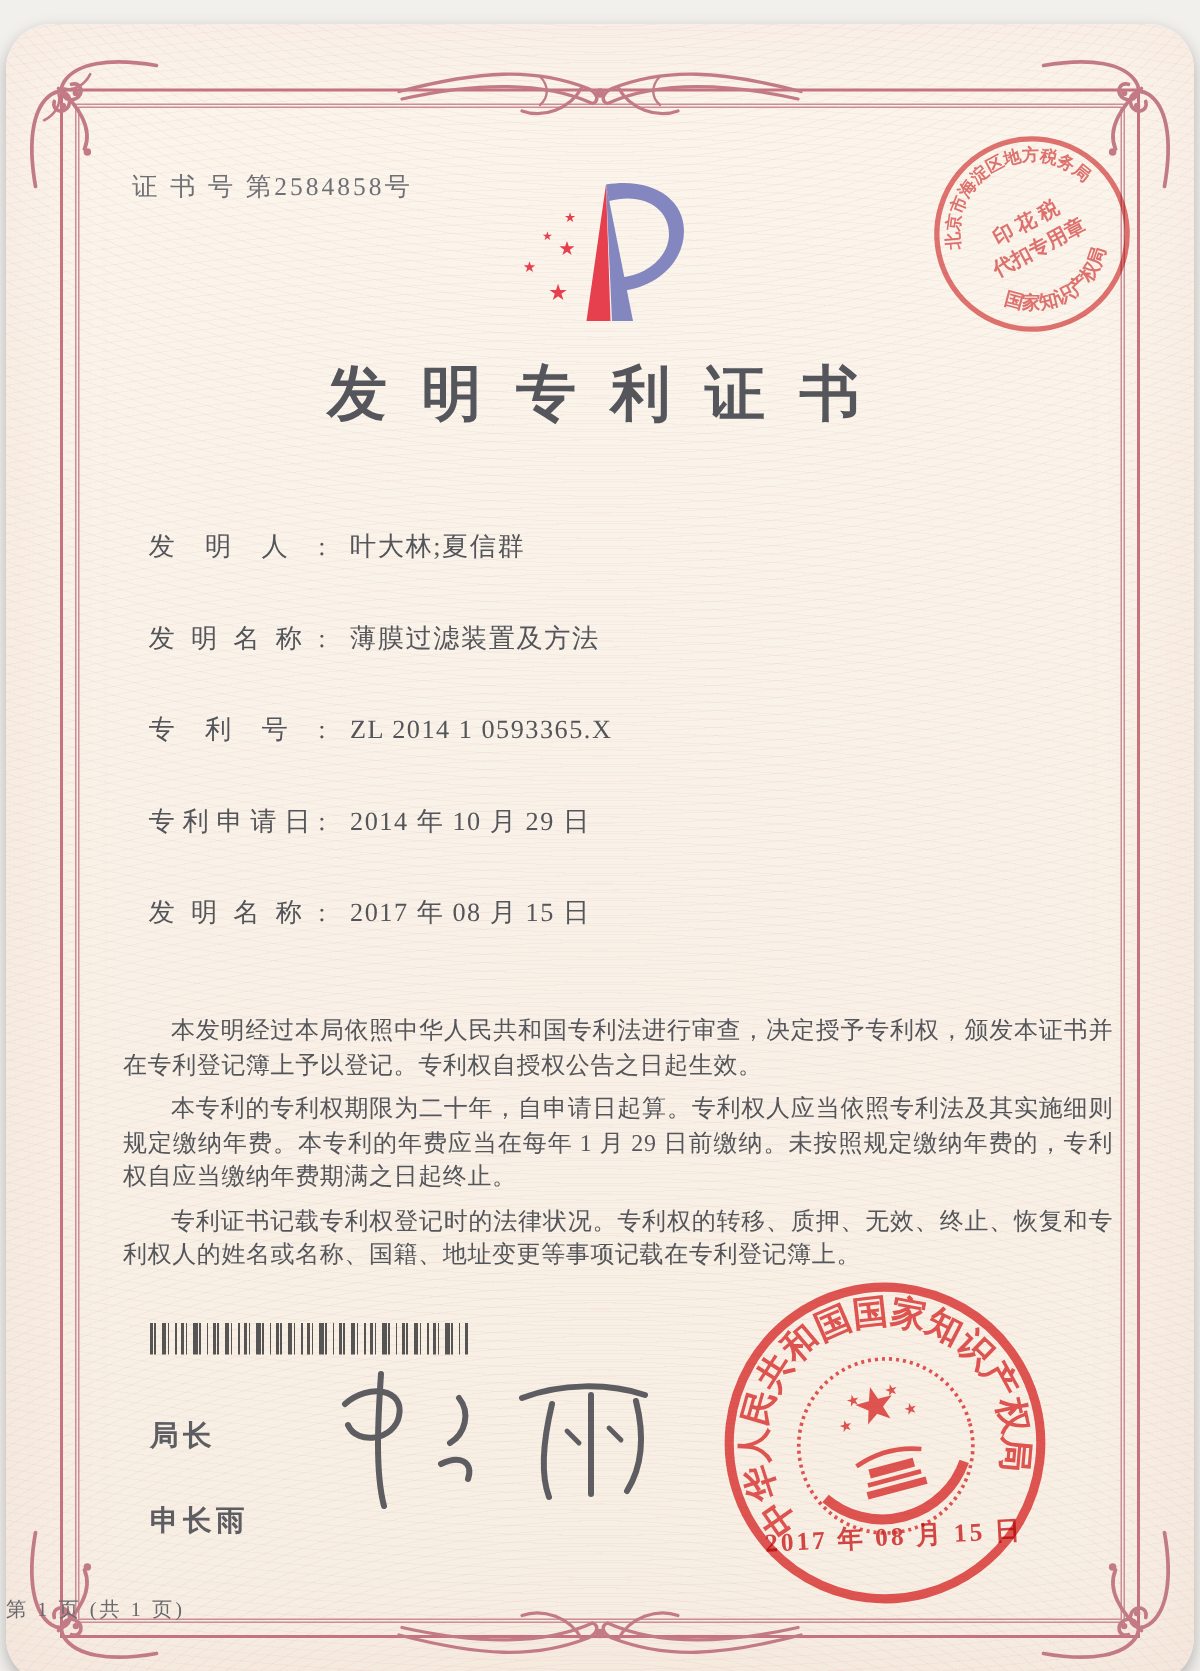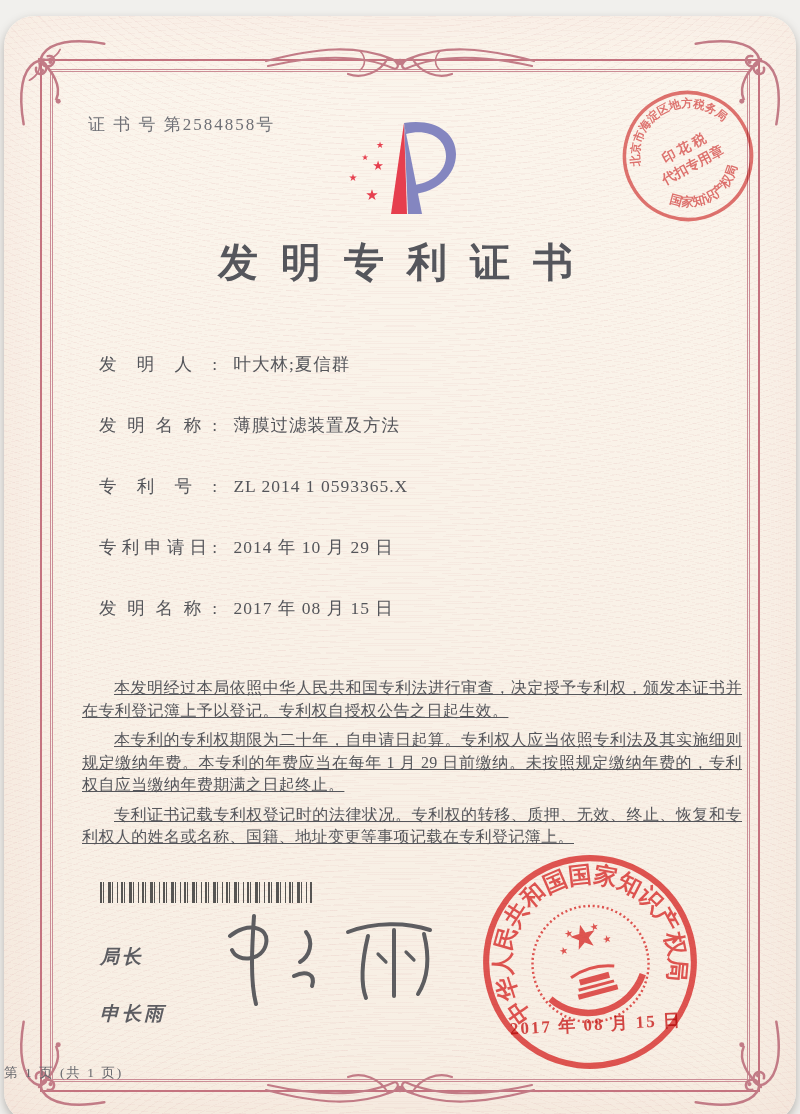--- a/index.html
+++ b/index.html
@@ -29,32 +29,32 @@
   .logo { position:absolute; left:330px; top:102px; }
   .title { position:absolute; left:0; right:0; top:219px; text-align:center; font-size:40px; font-weight:600;
            color:#55565c; letter-spacing:23px; padding-left:14px; }
 
   .fields { position:absolute; left:95px; top:336px; font-size:17.5px; color:#54555a; }
   .frow { margin-bottom:37px; white-space:nowrap; }
   .flabel { display:inline-block; width:118px; text-align:justify; text-align-last:justify; }
   .fvalue { margin-left:12px; letter-spacing:1px; }
 
   .paras { position:absolute; left:78px; width:660px; top:661px; font-size:16px; line-height:22.5px;
-           color:#55565b; text-align:justify; letter-spacing:0.4px;text-decoration:underline; }
+           color:#55565b; text-align:justify; letter-spacing:0.4px; }
   .paras p { text-indent:2em; margin-bottom:7px; }
 
   .barcode { position:absolute; left:96px; top:866px; width:212px; height:21px;
     background:
       repeating-linear-gradient(90deg,#3a3a3a 0 2px,rgba(0,0,0,0) 2px 3px,#3a3a3a 3px 4px,rgba(0,0,0,0) 4px 8px,
         #3a3a3a 8px 11px,rgba(0,0,0,0) 11px 12px,#3a3a3a 12px 13px,rgba(0,0,0,0) 13px 17px,
         #3a3a3a 17px 18px,rgba(0,0,0,0) 18px 21px);
     opacity:.85; }
 
   .issuer { position:absolute; left:96px; top:928px; font-family:"Liberation Sans","DejaVu Sans",sans-serif;
-            font-size:19px; font-weight:700; color:#5d5d62; letter-spacing:3px;font-style:italic; }
+            font-size:19px; font-weight:700; color:#5d5d62; letter-spacing:3px; }
   .issuer .name { margin-top:31px; }
   .signature { position:absolute; left:198px; top:890px; }
 
   .seal { position:absolute; left:474px; top:834px; transform:rotate(-15deg); mix-blend-mode:multiply; opacity:.92; }
   .seal-date { position:absolute; left:486px; top:997px; width:212px; text-align:center; font-size:17px;
                font-weight:600; color:#d94b4b; letter-spacing:2px; transform:rotate(-3deg);
                mix-blend-mode:multiply; }
   .stamp { position:absolute; left:606px; top:62px; transform:rotate(-28deg); mix-blend-mode:multiply; opacity:.85; }
 
   .footer { position:absolute; left:0; right:0; top:1048px; text-align:left; font-size:13.5px;

